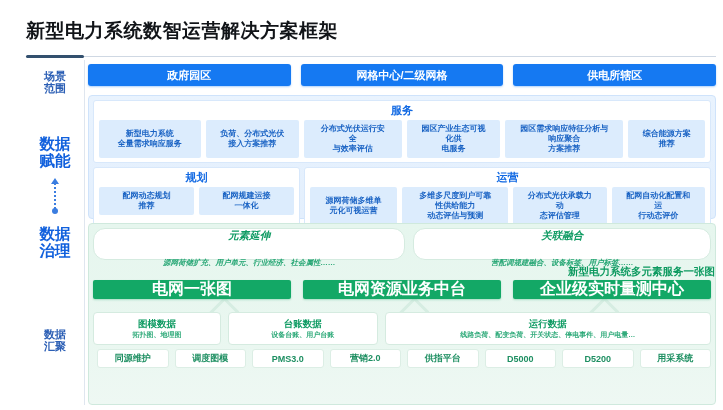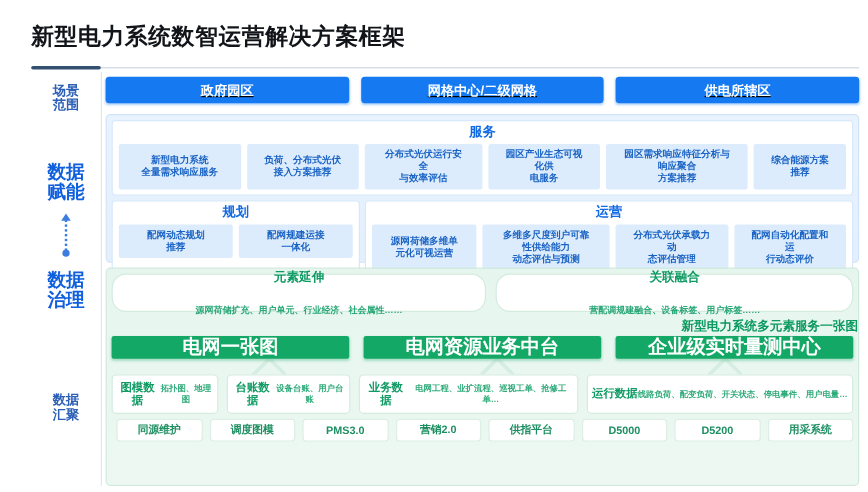--- a/index.html
+++ b/index.html
@@ -47,21 +47,21 @@
   .side-arrow .dot {
     position:absolute; left:-1px; top:30px; width:6px; height:6px;
     border-radius:50%; background:#3b7de0;
   }
 
   
   .side-sep { position:absolute; left:84px; top:60px; width:1px; height:345px; background:#dfe6ef; }
 
   
   .scenario-row { position:absolute; left:88px; top:64px; width:628px; height:22px;
-                  display:flex; gap:10px;text-decoration:underline; }
+                  display:flex; gap:10px; }
   .pill {
     flex:1; background:#1579f2; border-radius:3px;
     display:flex; align-items:center; justify-content:center;
     color:#ffffff; font-size:11px; font-weight:bold;
     box-shadow: 0 1px 2px rgba(21,121,242,.35);
   }
 
   
   .enable-panel {
     position:absolute; left:88px; top:95px; width:628px; height:124px;
@@ -92,21 +92,21 @@
   
   .gov-panel {
     position:absolute; left:88px; top:223px; width:628px; height:182px;
     background:linear-gradient(180deg,#e6f6ee 0%, #e9f7f0 60%, #eef8f3 100%);
     border:1px solid #cfe9dd; border-radius:4px;
   }
   .gov-top { position:absolute; left:4px; top:4px; right:4px; height:32px;
              display:flex; gap:8px; }
   .gov-card {
     flex:1; background:#ffffff; border:1px solid #d5ebe0; border-radius:12px;
-    display:flex; flex-direction:column; align-items:center; justify-content:center;
+    display:flex; flex-direction:column; align-items:center; justify-content:flex-start;font-style:italic;
   }
   .gov-card-title { font-size:10.5px; font-weight:bold; color:#0f9b63; line-height:12px; }
   .gov-card-sub   { font-size:7.5px; font-weight:bold; color:#2aa877; line-height:10px; margin-top:17px;}
 
   .gov-onemap-title {
     position:absolute; left:0; right:0; top:41px; text-align:right;
     font-size:10.5px; font-weight:bold; color:#0d9a60;
   }
 
   
@@ -125,21 +125,21 @@
     content:""; position:absolute; left:3px; top:3px; width:22px; height:22px;
     border-left:3px solid #d6ede2; border-top:3px solid #d6ede2;
     transform: rotate(45deg);
   }
 
   
   .agg-row { position:absolute; left:4px; right:4px; top:88px; height:33px;
              display:flex; gap:7px; }
   .agg-card {
     background:#ffffff; border:1px solid #d5ebe0; border-radius:4px;
-    display:flex; flex-direction:row; align-items:center; justify-content:center;
+    display:flex; flex-direction:column; align-items:center; justify-content:center;
     text-align:center; padding:0 3px;
   }
   .agg-title { font-size:9.5px; font-weight:bold; color:#0f9b63; line-height:11px; }
   .agg-sub   { font-size:7px; font-weight:bold; color:#31ab7b; line-height:9px; margin-top:1px; }
 
   .sys-row { position:absolute; left:8px; right:4px; top:125px; height:19px;
              display:flex; gap:6px;text-align:center; }
   .sys-chip {
     flex:1; background:#ffffff; border:1px solid #dceee5; border-radius:3px;
     display:flex; align-items:center; justify-content:center;
@@ -255,24 +255,20 @@
 
     <div class="agg-row">
       <div class="agg-card" style="flex:0.82">
         <div class="agg-title">图模数据</div>
         <div class="agg-sub">拓扑图、地理图</div>
       </div>
       <div class="agg-card" style="flex:0.97">
         <div class="agg-title">台账数据</div>
         <div class="agg-sub">设备台账、用户台账</div>
       </div>
-      <div class="agg-card" style="flex:1.78">
-        <div class="agg-title">业务数据</div>
-        <div class="agg-sub">电网工程、业扩流程、巡视工单、抢修工单…</div>
-      </div>
       <div class="agg-card" style="flex:2.18">
         <div class="agg-title">运行数据</div>
         <div class="agg-sub">线路负荷、配变负荷、开关状态、停电事件、用户电量…</div>
       </div>
     </div>
 
     <div class="sys-row">
       <div class="sys-chip">同源维护</div>
       <div class="sys-chip">调度图模</div>
       <div class="sys-chip">PMS3.0</div>

